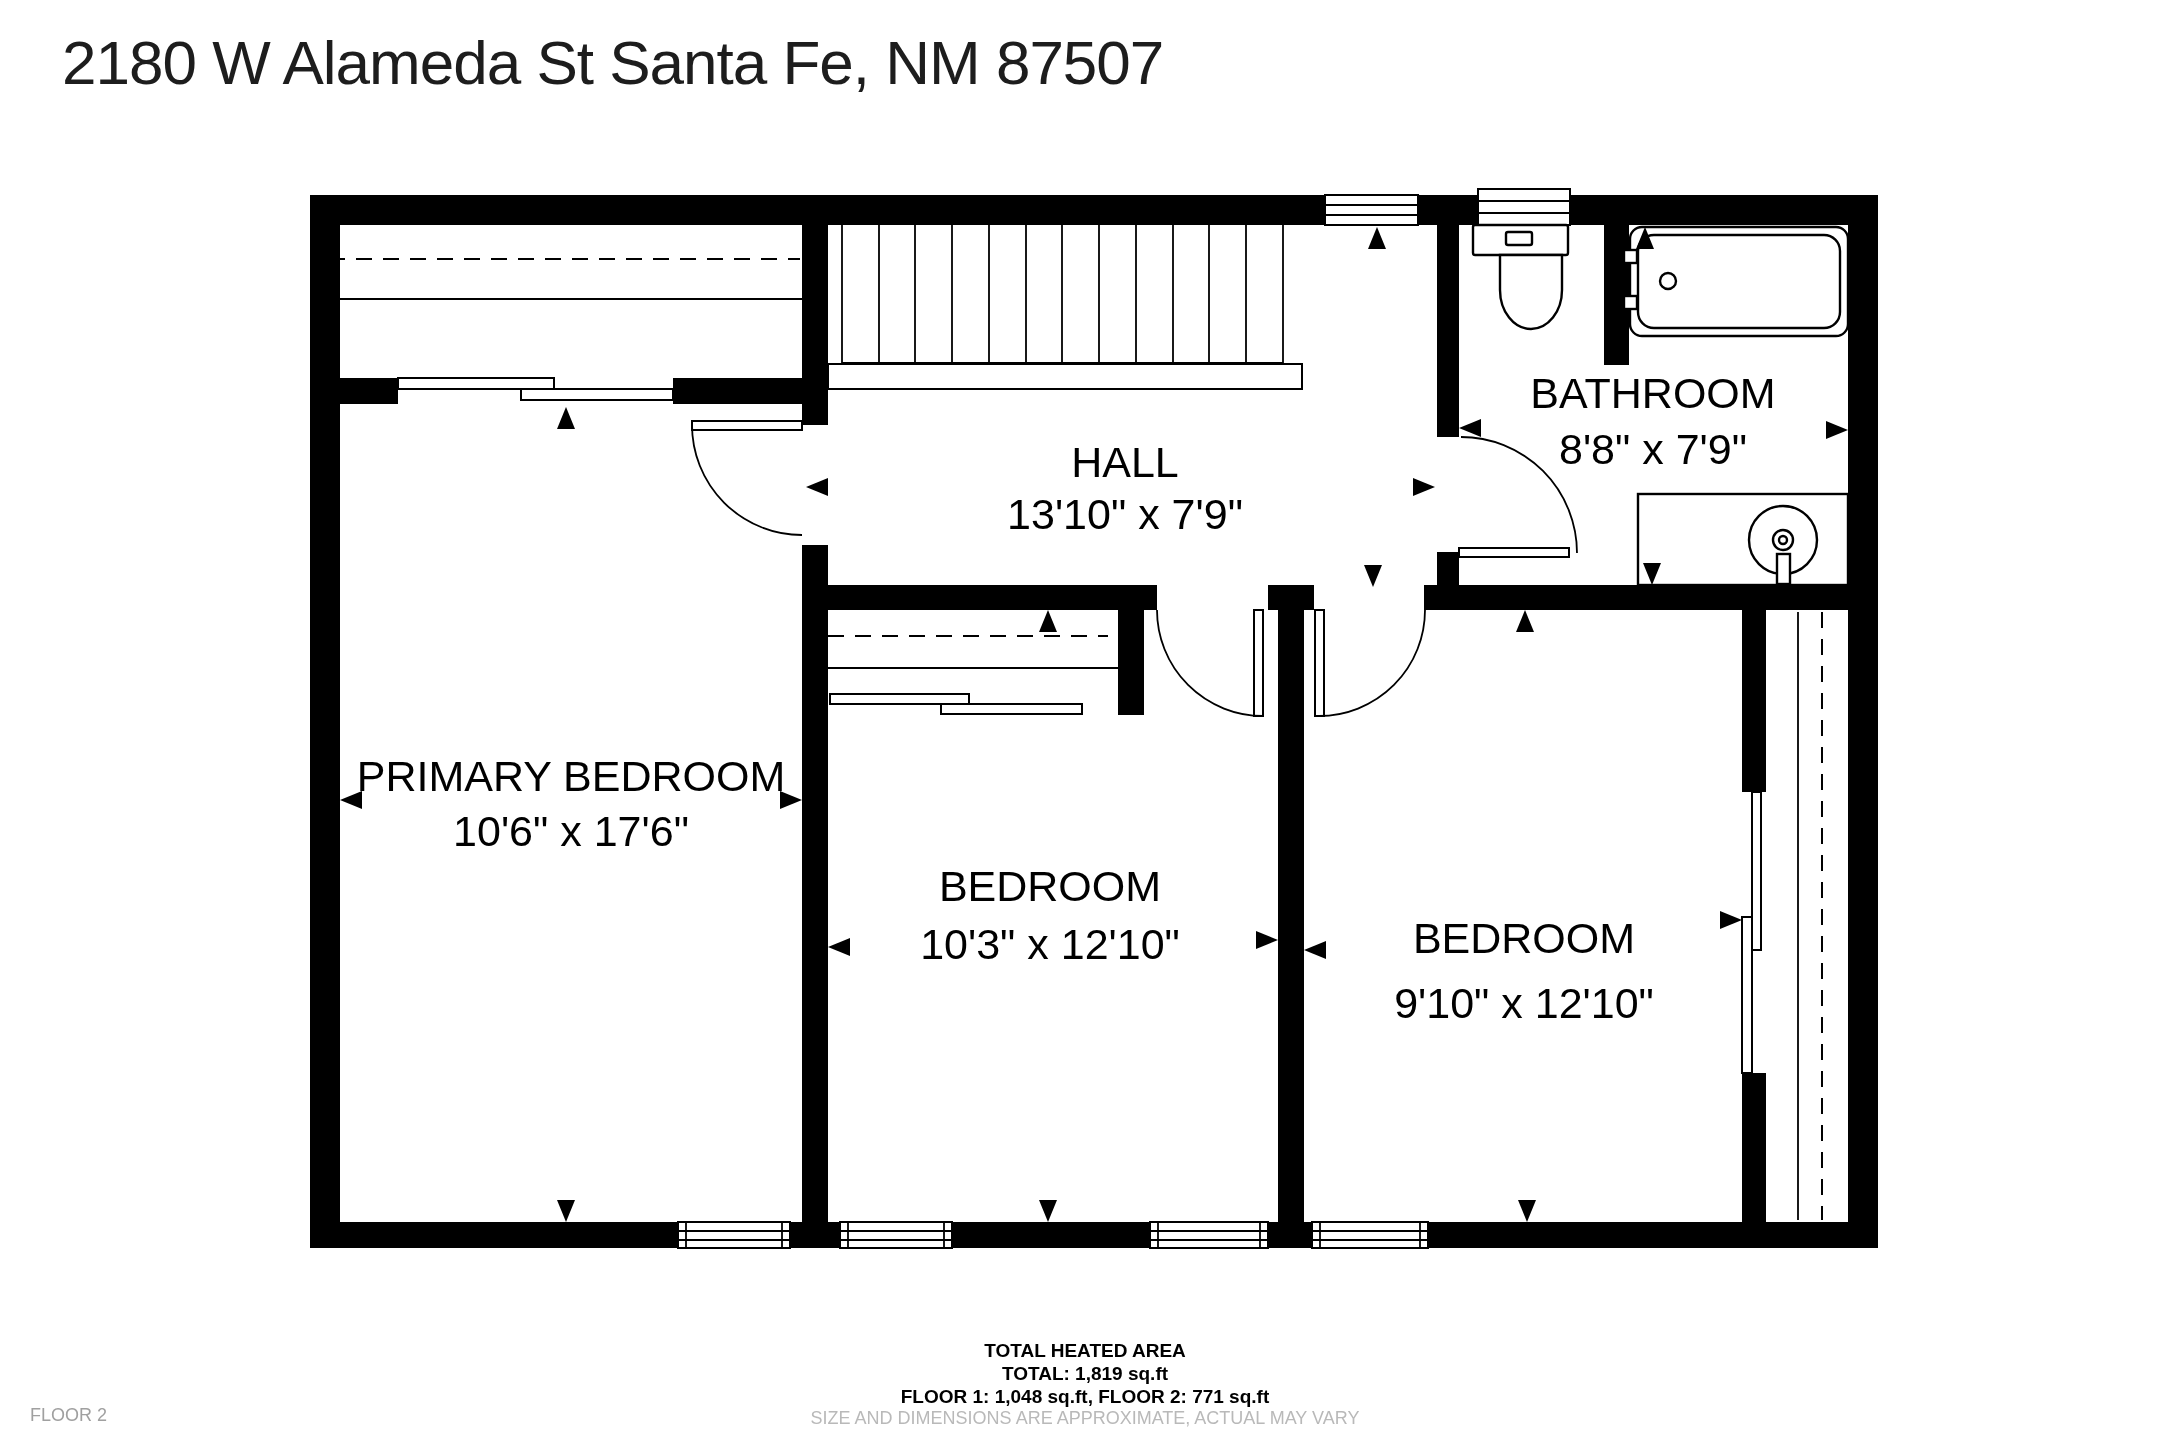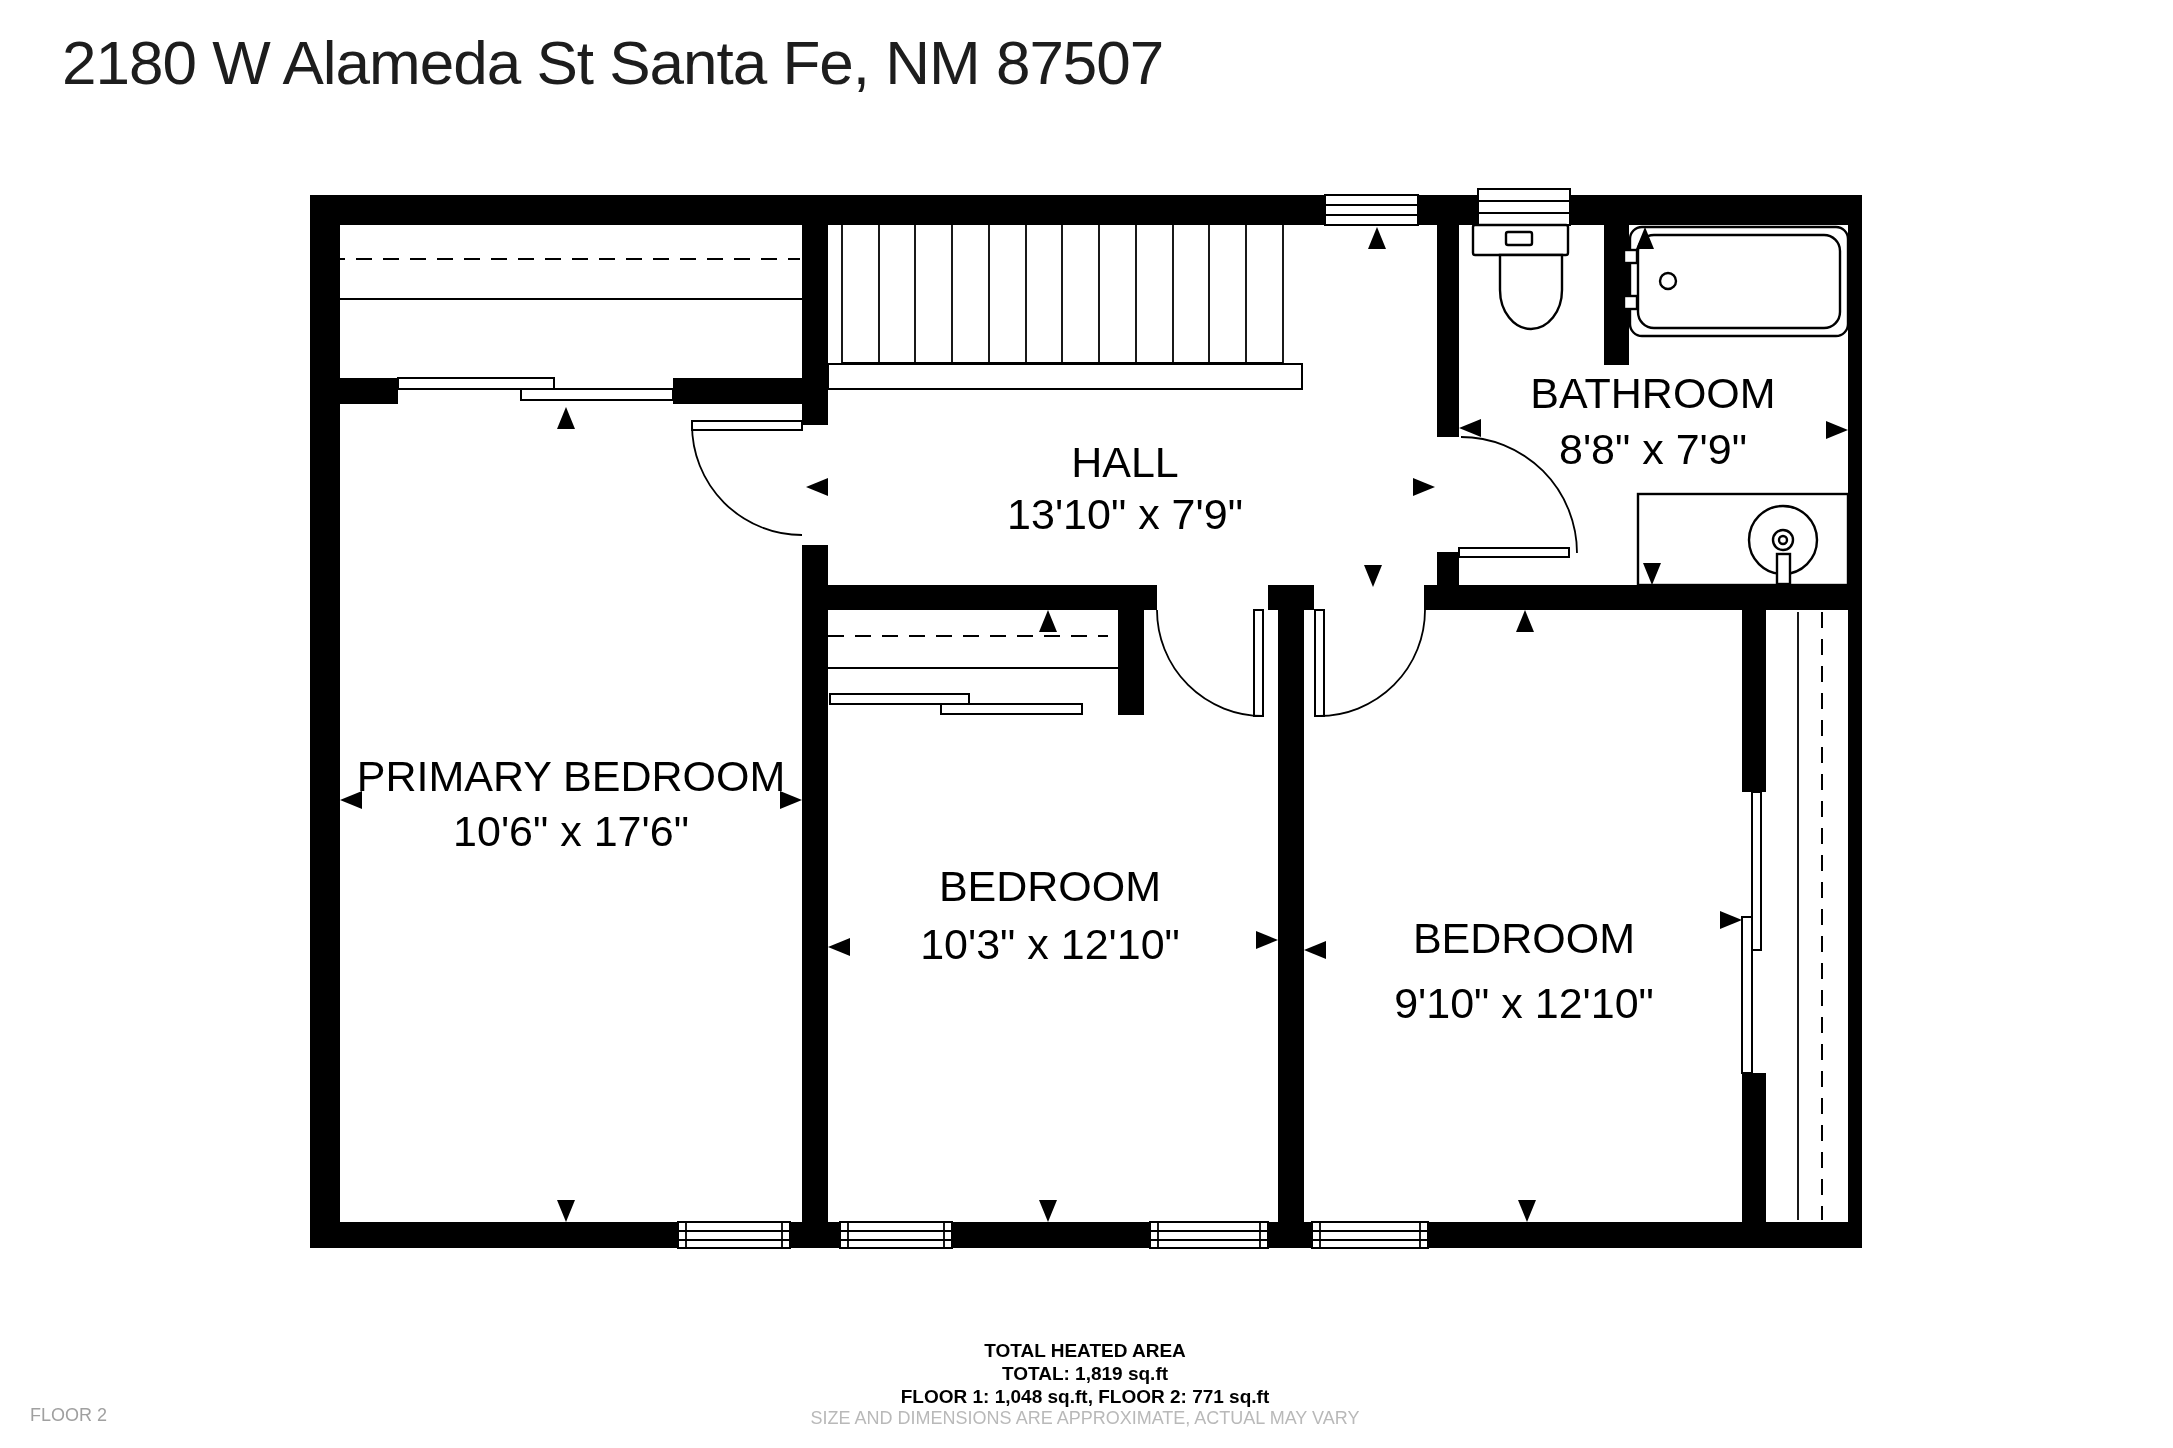--- a/index.html
+++ b/index.html
@@ -1,16 +1,16 @@
 <!DOCTYPE html>
 <html><head>
 <meta charset="utf-8">
 <style>
   html,body{margin:0;padding:0;background:#ffffff;}
-  .page{position:relative;width:1862px;height:1448px;background:#ffffff;overflow:hidden;
+  .page{position:relative;width:2173px;height:1448px;background:#ffffff;overflow:hidden;
         font-family:"Liberation Sans", sans-serif;}
   svg{position:absolute;left:0;top:0;}
   .wall{fill:#000000;stroke:none;}
   .thin15{stroke:#000000;stroke-width:1.8;fill:none;}
   .dashed{stroke:#000000;stroke-width:2;fill:none;stroke-dasharray:16 11;}
   .wht{fill:#ffffff;stroke:#000000;stroke-width:2;}
   .fix{fill:#ffffff;stroke:#000000;stroke-width:2.4;}
   .arrow{fill:#000000;stroke:none;}
   .title-text{font-size:62px;fill:#1d1d1d;letter-spacing:-1px;}
   .room-name{font-size:43px;fill:#000000;text-anchor:middle;}

